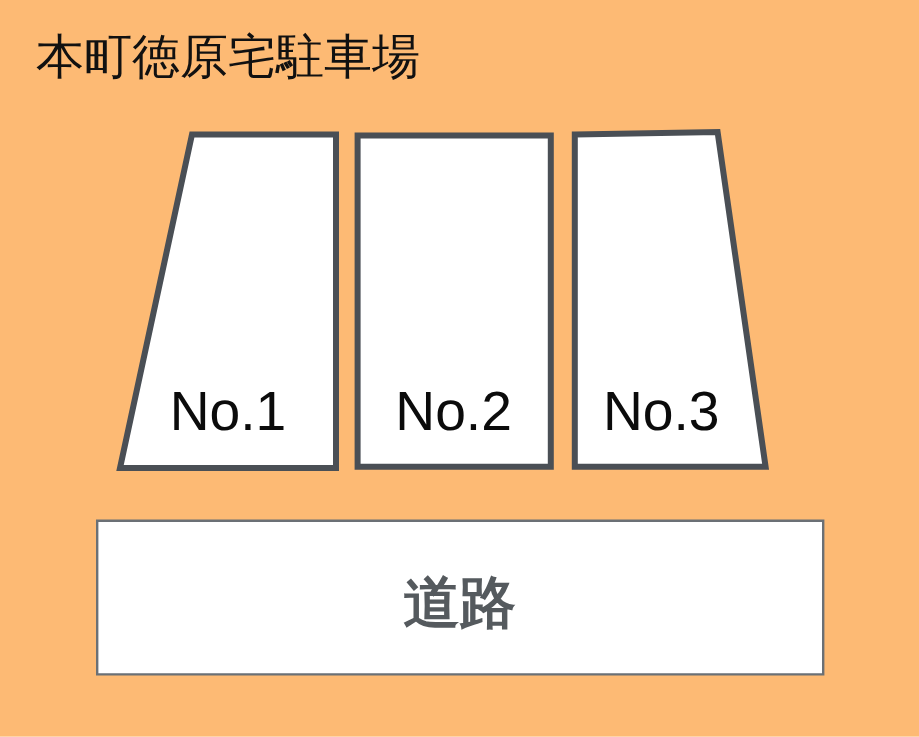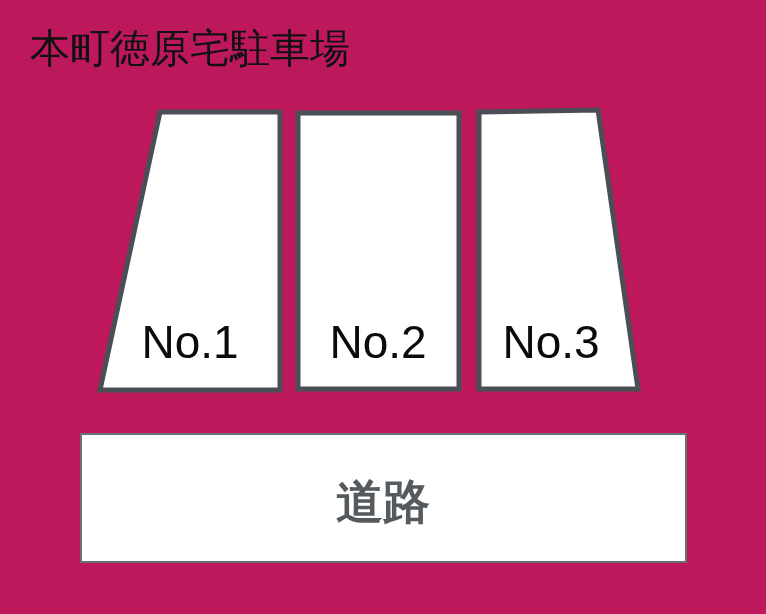--- a/index.html
+++ b/index.html
@@ -4,21 +4,21 @@
 <style>
   html, body {
     margin: 0;
     padding: 0;
     background: #ffffff;
   }
   #page {
     position: relative;
     width: 766px;
     height: 614px;
-    background: #be185d;
+    background: #fdba74;
     overflow: hidden;
     font-family: "Liberation Sans", "DejaVu Sans", sans-serif;
   }
   #site-title {
     position: absolute;
     left: 30px;
     top: 24px;
     font-size: 40px;
     line-height: 48px;
     color: #111111;

